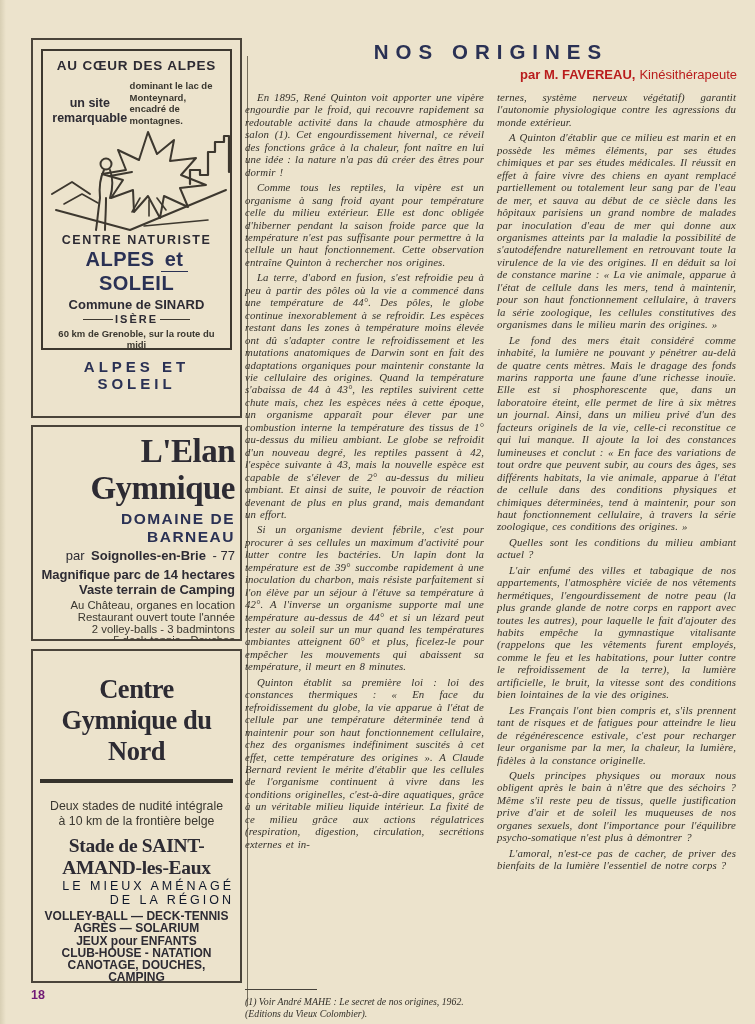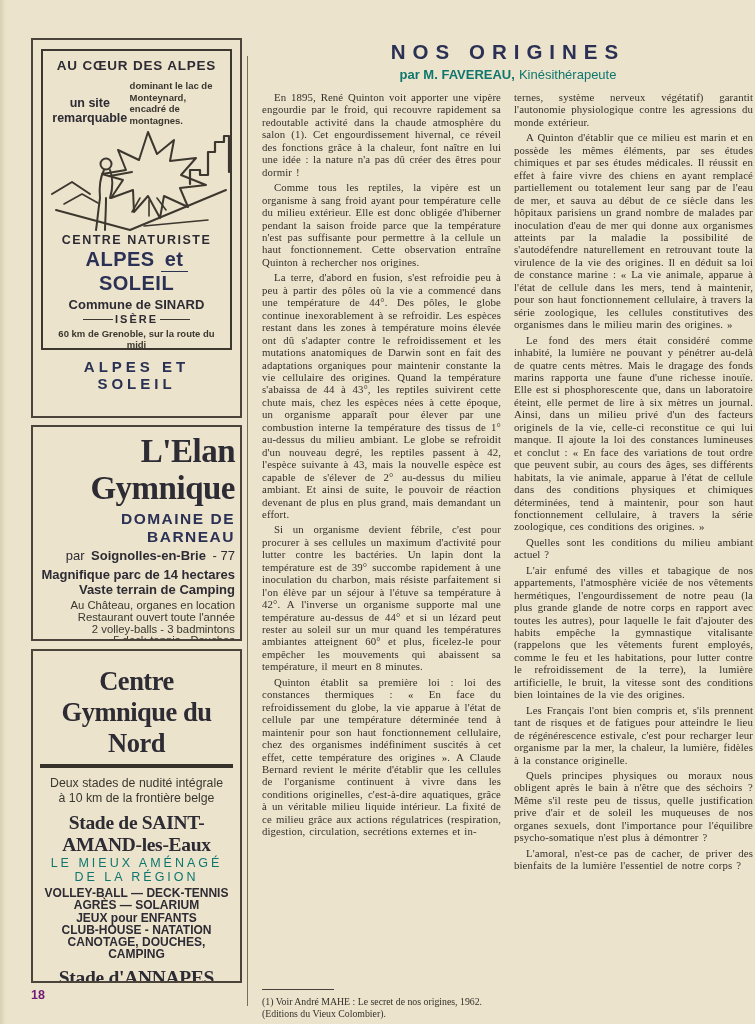--- a/index.html
+++ b/index.html
@@ -45,37 +45,37 @@
   .elan-domain { font:bold 15.5px "Liberation Sans", sans-serif; letter-spacing:1.5px; margin-top:3px; }
   .elan-loc { font:13px "Liberation Sans", sans-serif; color:#2d2b33; margin-top:2px; }
   .elan-loc b { margin:0 3px; }
   .elan-big { font:bold 13px "Liberation Sans", sans-serif; color:#2d2b33; line-height:15px; margin-top:4px; }
   .elan-details p, .elan-access p { font:11.3px "Liberation Sans", sans-serif; line-height:11.8px; color:#3a372f; }
   .elan-details { margin-top:3px; }
 
   
   .ad3 { height:334px; margin-top:8px; padding:7px 6px 6px; text-align:center; overflow:hidden; }
   .nord-name { font:bold 26.5px "Liberation Serif", serif; color:#2d2b33; letter-spacing:-.5px;
-               border-bottom:4px solid #35322b; padding-bottom:5px; margin:8px 1px; }
+               border-bottom:4px solid #35322b; padding-bottom:12px; margin:16px 1px; }
   .nord-intro { margin-top:6px; }
   .nord-intro p { font:12.3px "Liberation Sans", sans-serif; line-height:15px; color:#3a372f; }
   .stade { font:bold 19.5px "Liberation Serif", serif; color:#2d2b33; margin-top:6px; letter-spacing:-.3px; }
-  .spaced { font:12.5px "Liberation Sans", sans-serif; letter-spacing:3px; color:#0f766e; line-height:14px; }
+  .spaced { font:12.5px "Liberation Sans", sans-serif; letter-spacing:3px; color:#0f172a; line-height:14px;text-align:right; }
   .feat p { font:bold 12px "Liberation Sans", sans-serif; line-height:12.3px; color:#2d2b33; }
   .feat { margin-top:3px; }
 
   .pagenum { position:absolute; left:31px; top:988px; font:bold 12.5px "Liberation Sans", sans-serif; color:#701a75; }
 
   
   .vrule { position:absolute; left:247px; top:56px; width:1px; height:950px; background:#756e5d; }
-  .article { position:absolute; left:262px; top:40px; width:492px; }
+  .article { position:absolute; left:245px; top:40px; width:492px; }
   .title { text-align:center; font:bold 20.5px "Liberation Sans", sans-serif; letter-spacing:7px; }
-  .byline { text-align:center; font:13px "Liberation Sans", sans-serif; color:#0f766e; margin-top:3px; }
+  .byline { text-align:right; font:13px "Liberation Sans", sans-serif; color:#b91c1c; margin-top:3px; }
   .byline b { margin-right:4px; }
-  .cols { display:flex; gap:13px; margin-top:9px; height:928px; }
+  .cols { display:flex; gap:13px; margin-top:9px; height:928px;font-style:italic; }
   .col { width:239px; display:flex; flex-direction:column; }
   .para { font-size:10.8px; line-height:12.45px; text-align:justify; color:#33302a;
           letter-spacing:.1px; word-spacing:1.2px; margin-bottom:3px; }
   .ind { text-indent:12px; }
   .fnblock { margin-top:auto; }
   .fnrule { width:72px; border-top:1.2px solid #45413a; margin-bottom:6px; }
   .footnote { font-size:9.8px; line-height:11.3px; color:#33302a; }
 </style>
 </head>
 <body>

